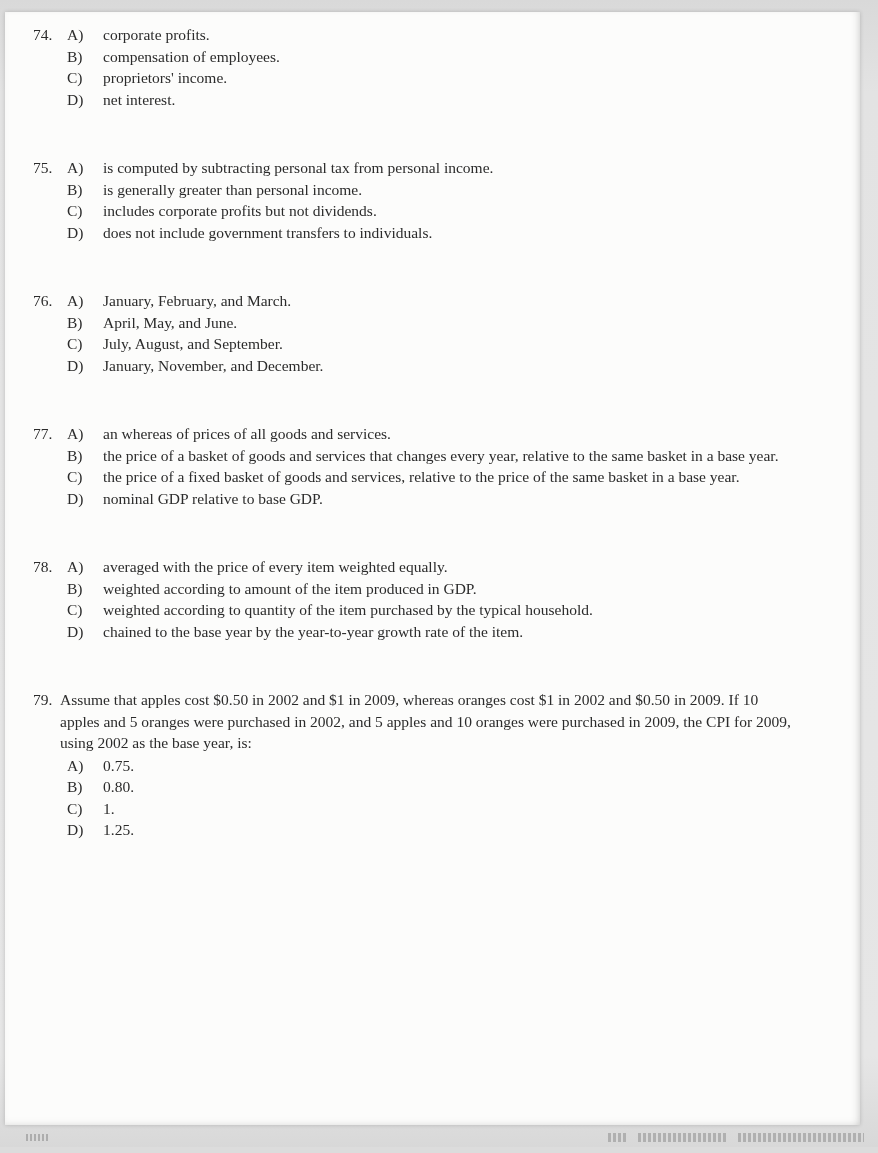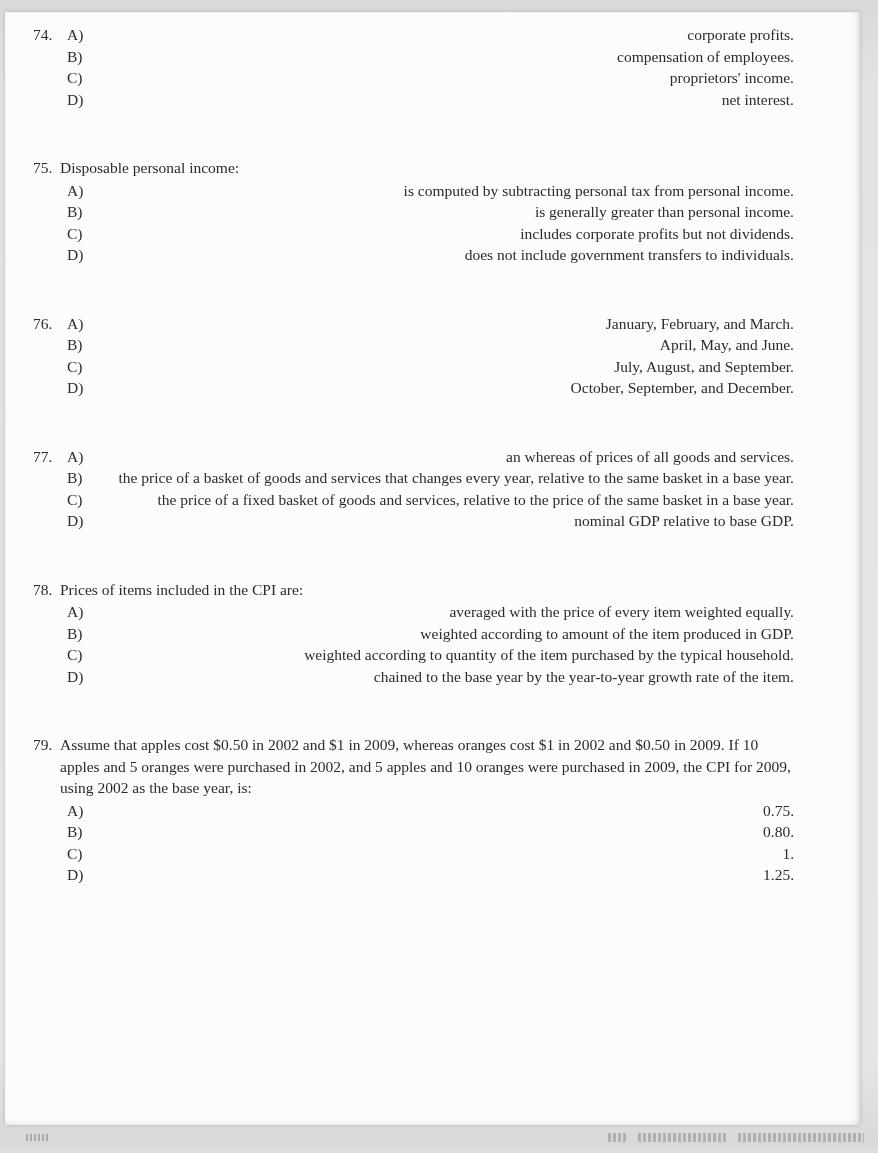--- a/index.html
+++ b/index.html
@@ -50,21 +50,20 @@
     display: flex;
     align-items: flex-start;
     padding-left: 7px;
   }
   .olabel {
     flex: 0 0 36px;
   }
   .otext {
     flex: 1 1 auto;
     min-width: 0;
-    text-align: right;
   }
   
   .artifact {
     position: absolute;
     filter: blur(0.6px);
     opacity: 0.55;
   }
   .artifact-left {
     left: 26px;
     bottom: 6px;
@@ -107,21 +106,20 @@
         <div class="option">
           <span class="olabel">D)</span>
           <span class="otext">net interest.</span>
         </div>
       </div>
     </div>
 
     <div class="question">
       <span class="qnum">75.</span>
       <div class="qbody">
-        <div class="qtext">Disposable personal income:</div>
         <div class="option">
           <span class="olabel">A)</span>
           <span class="otext">is computed by subtracting personal tax from personal income.</span>
         </div>
         <div class="option">
           <span class="olabel">B)</span>
           <span class="otext">is generally greater than personal income.</span>
         </div>
         <div class="option">
           <span class="olabel">C)</span>
@@ -144,21 +142,21 @@
         <div class="option">
           <span class="olabel">B)</span>
           <span class="otext">April, May, and June.</span>
         </div>
         <div class="option">
           <span class="olabel">C)</span>
           <span class="otext">July, August, and September.</span>
         </div>
         <div class="option">
           <span class="olabel">D)</span>
-          <span class="otext">October, September, and December.</span>
+          <span class="otext">January, November, and December.</span>
         </div>
       </div>
     </div>
 
     <div class="question">
       <span class="qnum">77.</span>
       <div class="qbody">
         <div class="option">
           <span class="olabel">A)</span>
           <span class="otext">an whereas of prices of all goods and services.</span>
@@ -174,21 +172,20 @@
         <div class="option">
           <span class="olabel">D)</span>
           <span class="otext">nominal GDP relative to base GDP.</span>
         </div>
       </div>
     </div>
 
     <div class="question">
       <span class="qnum">78.</span>
       <div class="qbody">
-        <div class="qtext">Prices of items included in the CPI are:</div>
         <div class="option">
           <span class="olabel">A)</span>
           <span class="otext">averaged with the price of every item weighted equally.</span>
         </div>
         <div class="option">
           <span class="olabel">B)</span>
           <span class="otext">weighted according to amount of the item produced in GDP.</span>
         </div>
         <div class="option">
           <span class="olabel">C)</span>

